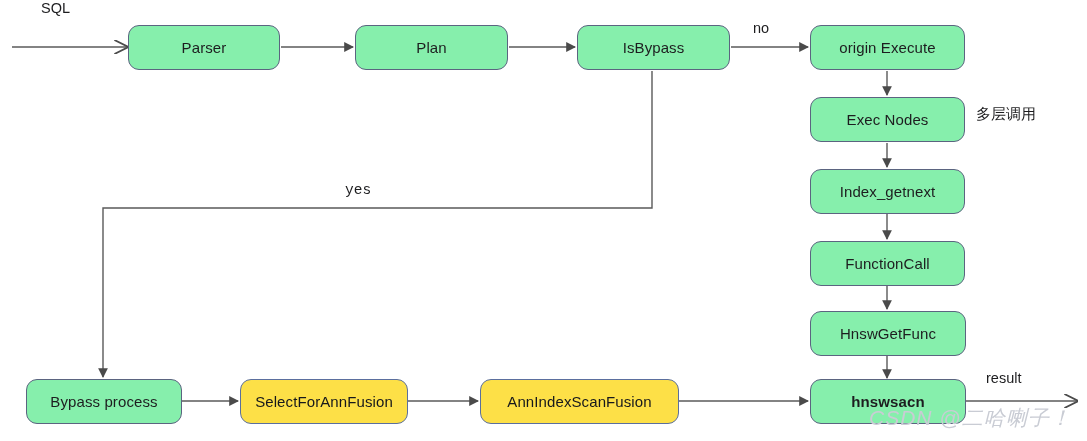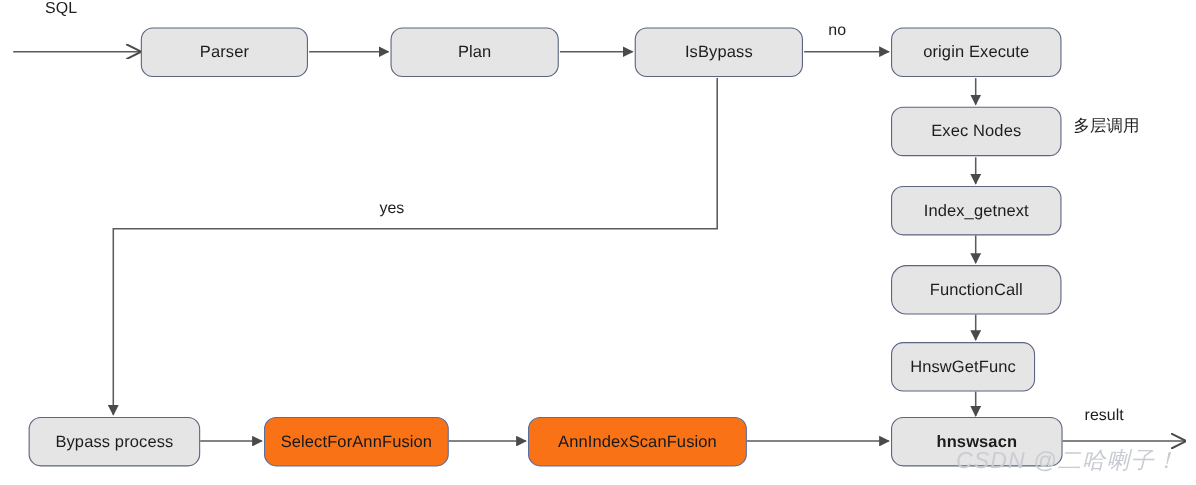--- a/index.html
+++ b/index.html
@@ -21,31 +21,31 @@
     top: 0;
     width: 1087px;
     height: 441px;
     pointer-events: none;
   }
   .node {
     position: absolute;
     box-sizing: border-box;
     border: 1.3px solid #5b6480;
     border-radius: 11px;
-    background: #e5e5e5;
+    background: #86efac;
     display: flex;
     align-items: center;
     justify-content: center;
     font-size: 15px;
     color: #1d1d1f;
     letter-spacing: .1px;
     white-space: nowrap;
   }
   .node.accent {
-    background: #f97316;
+    background: #fde047;
     border-color: #5b6f9e;
     color: #16181c;
   }
   .edge-label {
     position: absolute;
     font-size: 14.5px;
     color: #1d1d1f;
     white-space: nowrap;
   }
   .annotation {
@@ -127,25 +127,25 @@
   </div>
 
   <div class="node" style="left:810px; top:97px; width:155px; height:45px;">
     <span>Exec Nodes</span>
   </div>
 
   <div class="node" style="left:810px; top:169px; width:155px; height:45px;">
     <span>Index_getnext</span>
   </div>
 
-  <div class="node" style="left:810px; top:241px; width:155px; height:45px;border-radius:14px;">
+  <div class="node" style="left:810px; top:241px; width:155px; height:45px;">
     <span>FunctionCall</span>
   </div>
 
-  <div class="node" style="left:810px; top:311px; width:131px; height:45px;">
+  <div class="node" style="left:810px; top:311px; width:156px; height:45px;">
     <span>HnswGetFunc</span>
   </div>
 
   <div class="node" style="left:810px; top:379px; width:156px; height:45px;font-weight:bold;">
     <span>hnswsacn</span>
   </div>
 
   <div class="node" style="left:26px; top:379px; width:156px; height:45px;text-align:right;">
     <span>Bypass process</span>
   </div>
@@ -155,21 +155,21 @@
   </div>
 
   <div class="node accent" style="left:480px; top:379px; width:199px; height:45px;">
     <span>AnnIndexScanFusion</span>
   </div>
 
   <div class="edge-label" style="left:41px; top:0;">SQL</div>
 
   <div class="edge-label" style="left:753px; top:20px;">no</div>
 
-  <div class="edge-label" style="left:345px; top:182px;">yes</div>
+  <div class="edge-label" style="left:345px; top:182px;font-family:Liberation Mono, monospace;">yes</div>
 
   <div class="edge-label" style="left:986px; top:370px;">result</div>
 
   <div class="annotation" style="left:976px; top:105px;">多层调用</div>
 
   <div class="watermark" style="left:869px; top:404px;">CSDN @二哈喇子！</div>
 
 </div>
 
 </body></html>

